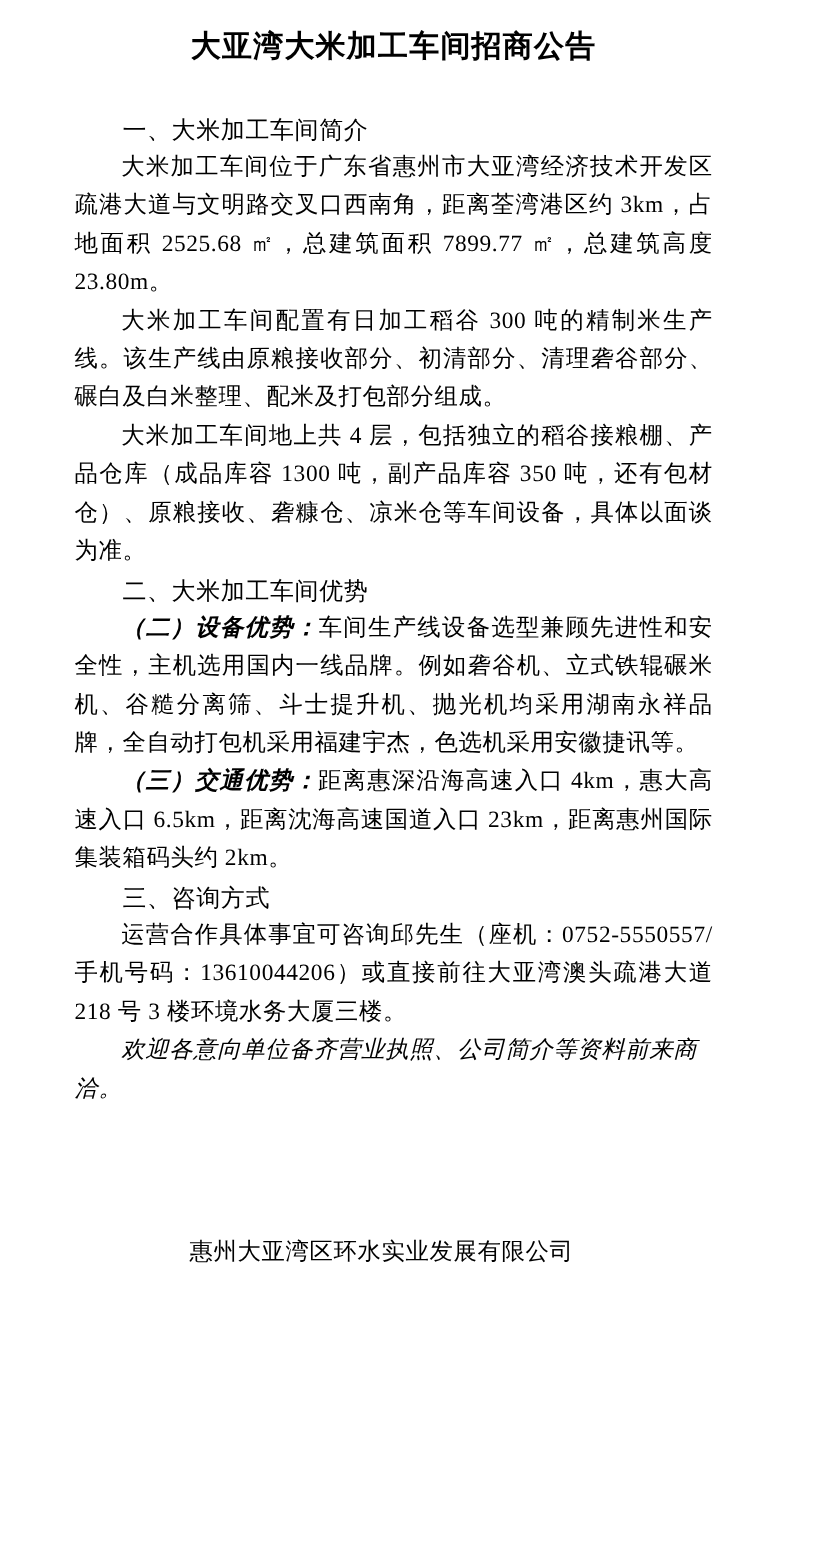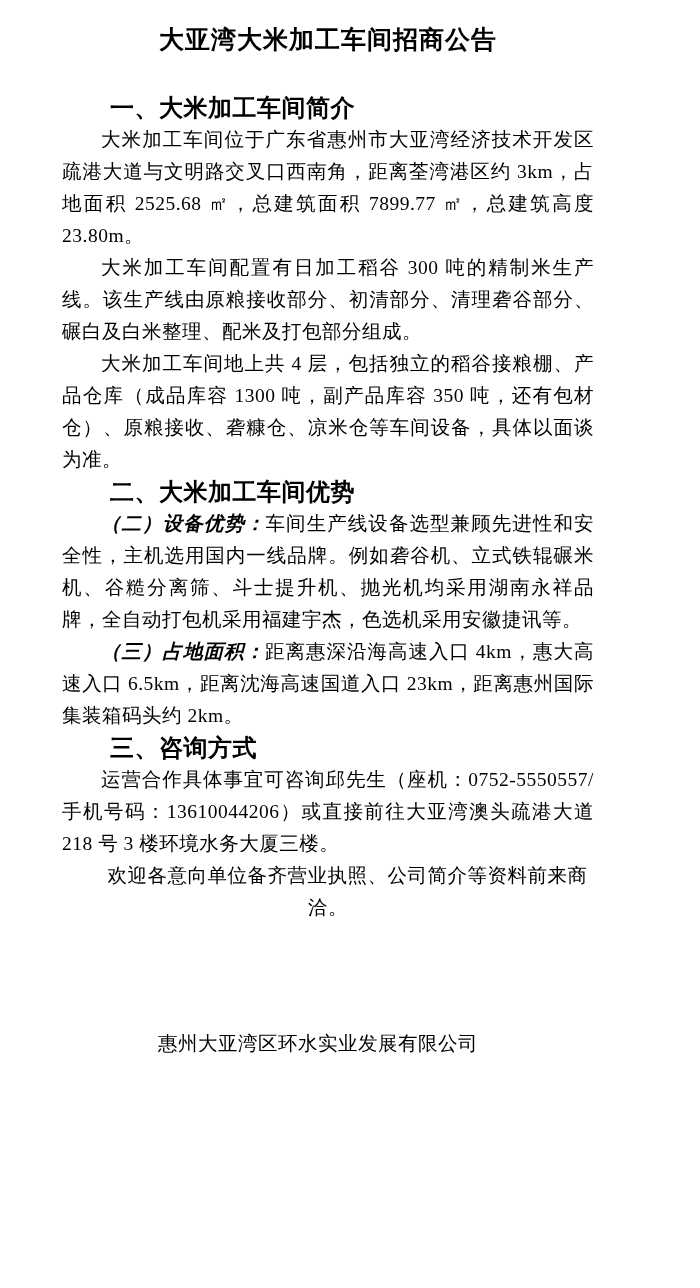--- a/index.html
+++ b/index.html
@@ -33,27 +33,28 @@
   .para {
     margin: 0;
     font-size: 19.5px;
     line-height: 32px;
     text-align: justify;
     text-justify: inter-ideograph;
     text-indent: 2em;
     letter-spacing: 0.5px;
   }
   .para:last-of-type {
-    text-align: center;
+    text-align: left;
+    font-style: italic;
   }
   .sec-heading {
     margin: 0;
-    font-size: 24px;
+    font-size: 20px;
     line-height: 32px;
-    font-weight: bold;
+    font-weight: normal;
     text-indent: 2em;
     letter-spacing: 0.5px;
     font-family: "DejaVu Sans", "Liberation Sans", sans-serif;
   }
   .adv-label {
     font-style: italic;
     font-weight: 600;
   }
   .signature {
     margin-top: 104px;
@@ -86,21 +87,21 @@
   <h2 class="sec-heading">一、大米加工车间简介</h2>
   <p class="para">大米加工车间位于广东省惠州市大亚湾经济技术开发区疏港大道与文明路交叉口西南角，距离荃湾港区约 3km，占地面积 2525.68 ㎡，总建筑面积 7899.77 ㎡，总建筑高度 23.80m。</p>
   <p class="para">大米加工车间配置有日加工稻谷 300 吨的精制米生产线。该生产线由原粮接收部分、初清部分、清理砻谷部分、碾白及白米整理、配米及打包部分组成。</p>
   <p class="para">大米加工车间地上共 4 层，包括独立的稻谷接粮棚、产品仓库（成品库容 1300 吨，副产品库容 350 吨，还有包材仓）、原粮接收、砻糠仓、凉米仓等车间设备，具体以面谈为准。</p>
 
   <h2 class="sec-heading">二、大米加工车间优势</h2>
 
 
   <p class="para"><span class="adv-label">（二）设备优势：</span><span>车间生产线设备选型兼顾先进性和安全性，主机选用国内一线品牌。例如砻谷机、立式铁辊碾米机、谷糙分离筛、斗士提升机、抛光机均采用湖南永祥品牌，全自动打包机采用福建宇杰，色选机采用安徽捷讯等。</span></p>
 
-  <p class="para"><span class="adv-label">（三）占地面积：</span><span>距离惠深沿海高速入口 4km，惠大高速入口 6.5km，距离沈海高速国道入口 23km，距离惠州国际集装箱码头约 2km。</span></p>
+  <p class="para"><span class="adv-label">（三）交通优势：</span><span>距离惠深沿海高速入口 4km，惠大高速入口 6.5km，距离沈海高速国道入口 23km，距离惠州国际集装箱码头约 2km。</span></p>
 
   <h2 class="sec-heading">三、咨询方式</h2>
   <p class="para">运营合作具体事宜可咨询邱先生（座机：0752-5550557/手机号码：13610044206）或直接前往大亚湾澳头疏港大道 218 号 3 楼环境水务大厦三楼。</p>
   <p class="para">欢迎各意向单位备齐营业执照、公司简介等资料前来商洽。</p>
 
   <div class="signature">
     <p class="sig-company">惠州大亚湾区环水实业发展有限公司</p>
   </div>
 
 </div>

